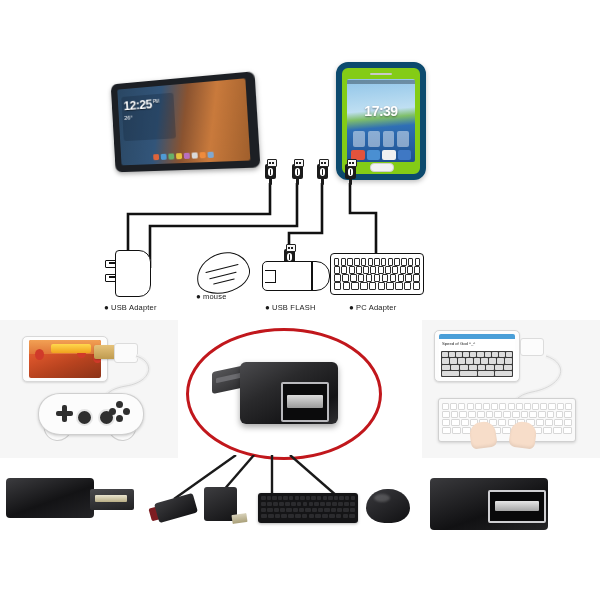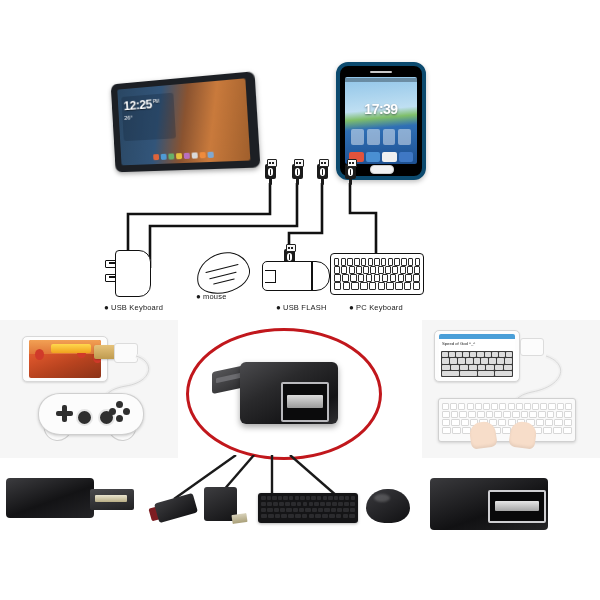--- a/index.html
+++ b/index.html
@@ -24,22 +24,22 @@
      letter-spacing:-.5px;text-shadow:0 1px 1px rgba(0,0,0,.5);}
   .tb-clock .ampm{font-size:5px;font-weight:normal;vertical-align:super;margin-left:1px;}
   .tb-weather{position:absolute;left:6px;top:27px;color:#fff;font-size:6px;}
   .tb-wpanel{position:absolute;left:4px;top:8px;width:56px;height:46px;
      background:rgba(20,35,55,.30);border-radius:3px;}
   .tb-dock{position:absolute;left:8px;right:8px;bottom:3px;height:9px;display:flex;
      gap:2px;align-items:center;justify-content:center;}
   .tb-dock i{width:6px;height:6px;border-radius:1.4px;display:block;}
 
   .phone{left:336px;top:62px;width:90px;height:118px;}
-  .phone .body{position:absolute;inset:0;background:#000000;border-radius:12px;
-     border:4px solid #0c4a6e;box-shadow:0 2px 5px rgba(0,0,0,.25);}
+  .phone .body{position:absolute;inset:0;background:#84cc16;border-radius:12px;
+     border:6px solid #0c4a6e;box-shadow:0 2px 5px rgba(0,0,0,.25);}
   .phone .scr{position:absolute;left:5px;top:11px;right:5px;bottom:12px;border-radius:2px;
      background:linear-gradient(175deg,#8fc4e8 0%,#bfdff2 38%,#7fbf6a 47%,#2f6fb5 58%,#1d4f8f 100%);
      overflow:hidden;}
   .ph-clock{position:absolute;left:0;right:0;top:24px;text-align:center;color:#fff;
      font-size:14px;font-weight:bold;letter-spacing:-.5px;text-shadow:0 1px 2px rgba(0,0,0,.45);}
   .ph-stat{position:absolute;left:0;right:0;top:1px;height:4px;background:rgba(0,0,0,.30);}
   .ph-wid{position:absolute;left:6px;right:6px;top:52px;height:16px;display:flex;gap:3px;}
   .ph-wid i{flex:1;border-radius:2px;background:rgba(255,255,255,.45);}
   .ph-dock{position:absolute;left:4px;right:4px;bottom:2px;height:10px;display:flex;gap:2px;}
   .ph-dock i{flex:1;border-radius:2px;}
@@ -377,30 +377,30 @@
         <i></i>
         <i></i>
         <i></i>
         <i></i>
         <i></i>
         <i></i>
       </div>
   </div>
 
   <div class="abs lbl" style="left:104px;top:303px;">
-    <span class="dot">●</span><span>USB Keyboard</span>
+    <span class="dot">●</span><span>USB Adapter</span>
   </div>
   <div class="abs lbl" style="left:196px;top:292px;">
     <span class="dot">●</span><span>mouse</span>
   </div>
-  <div class="abs lbl" style="left:276px;top:303px;">
+  <div class="abs lbl" style="left:265px;top:303px;">
     <span class="dot">●</span><span>USB FLASH</span>
   </div>
   <div class="abs lbl" style="left:349px;top:303px;">
-    <span class="dot">●</span><span>PC Keyboard</span>
+    <span class="dot">●</span><span>PC Adapter</span>
   </div>
 
   <div class="abs panel pl"></div>
   <div class="abs panel pc"></div>
   <div class="abs panel pr"></div>
 
   <div class="abs gp-phone">
     <div class="s">
       <div class="sky"></div>
       <div class="ball" style="left:6px;top:9px;"></div>

